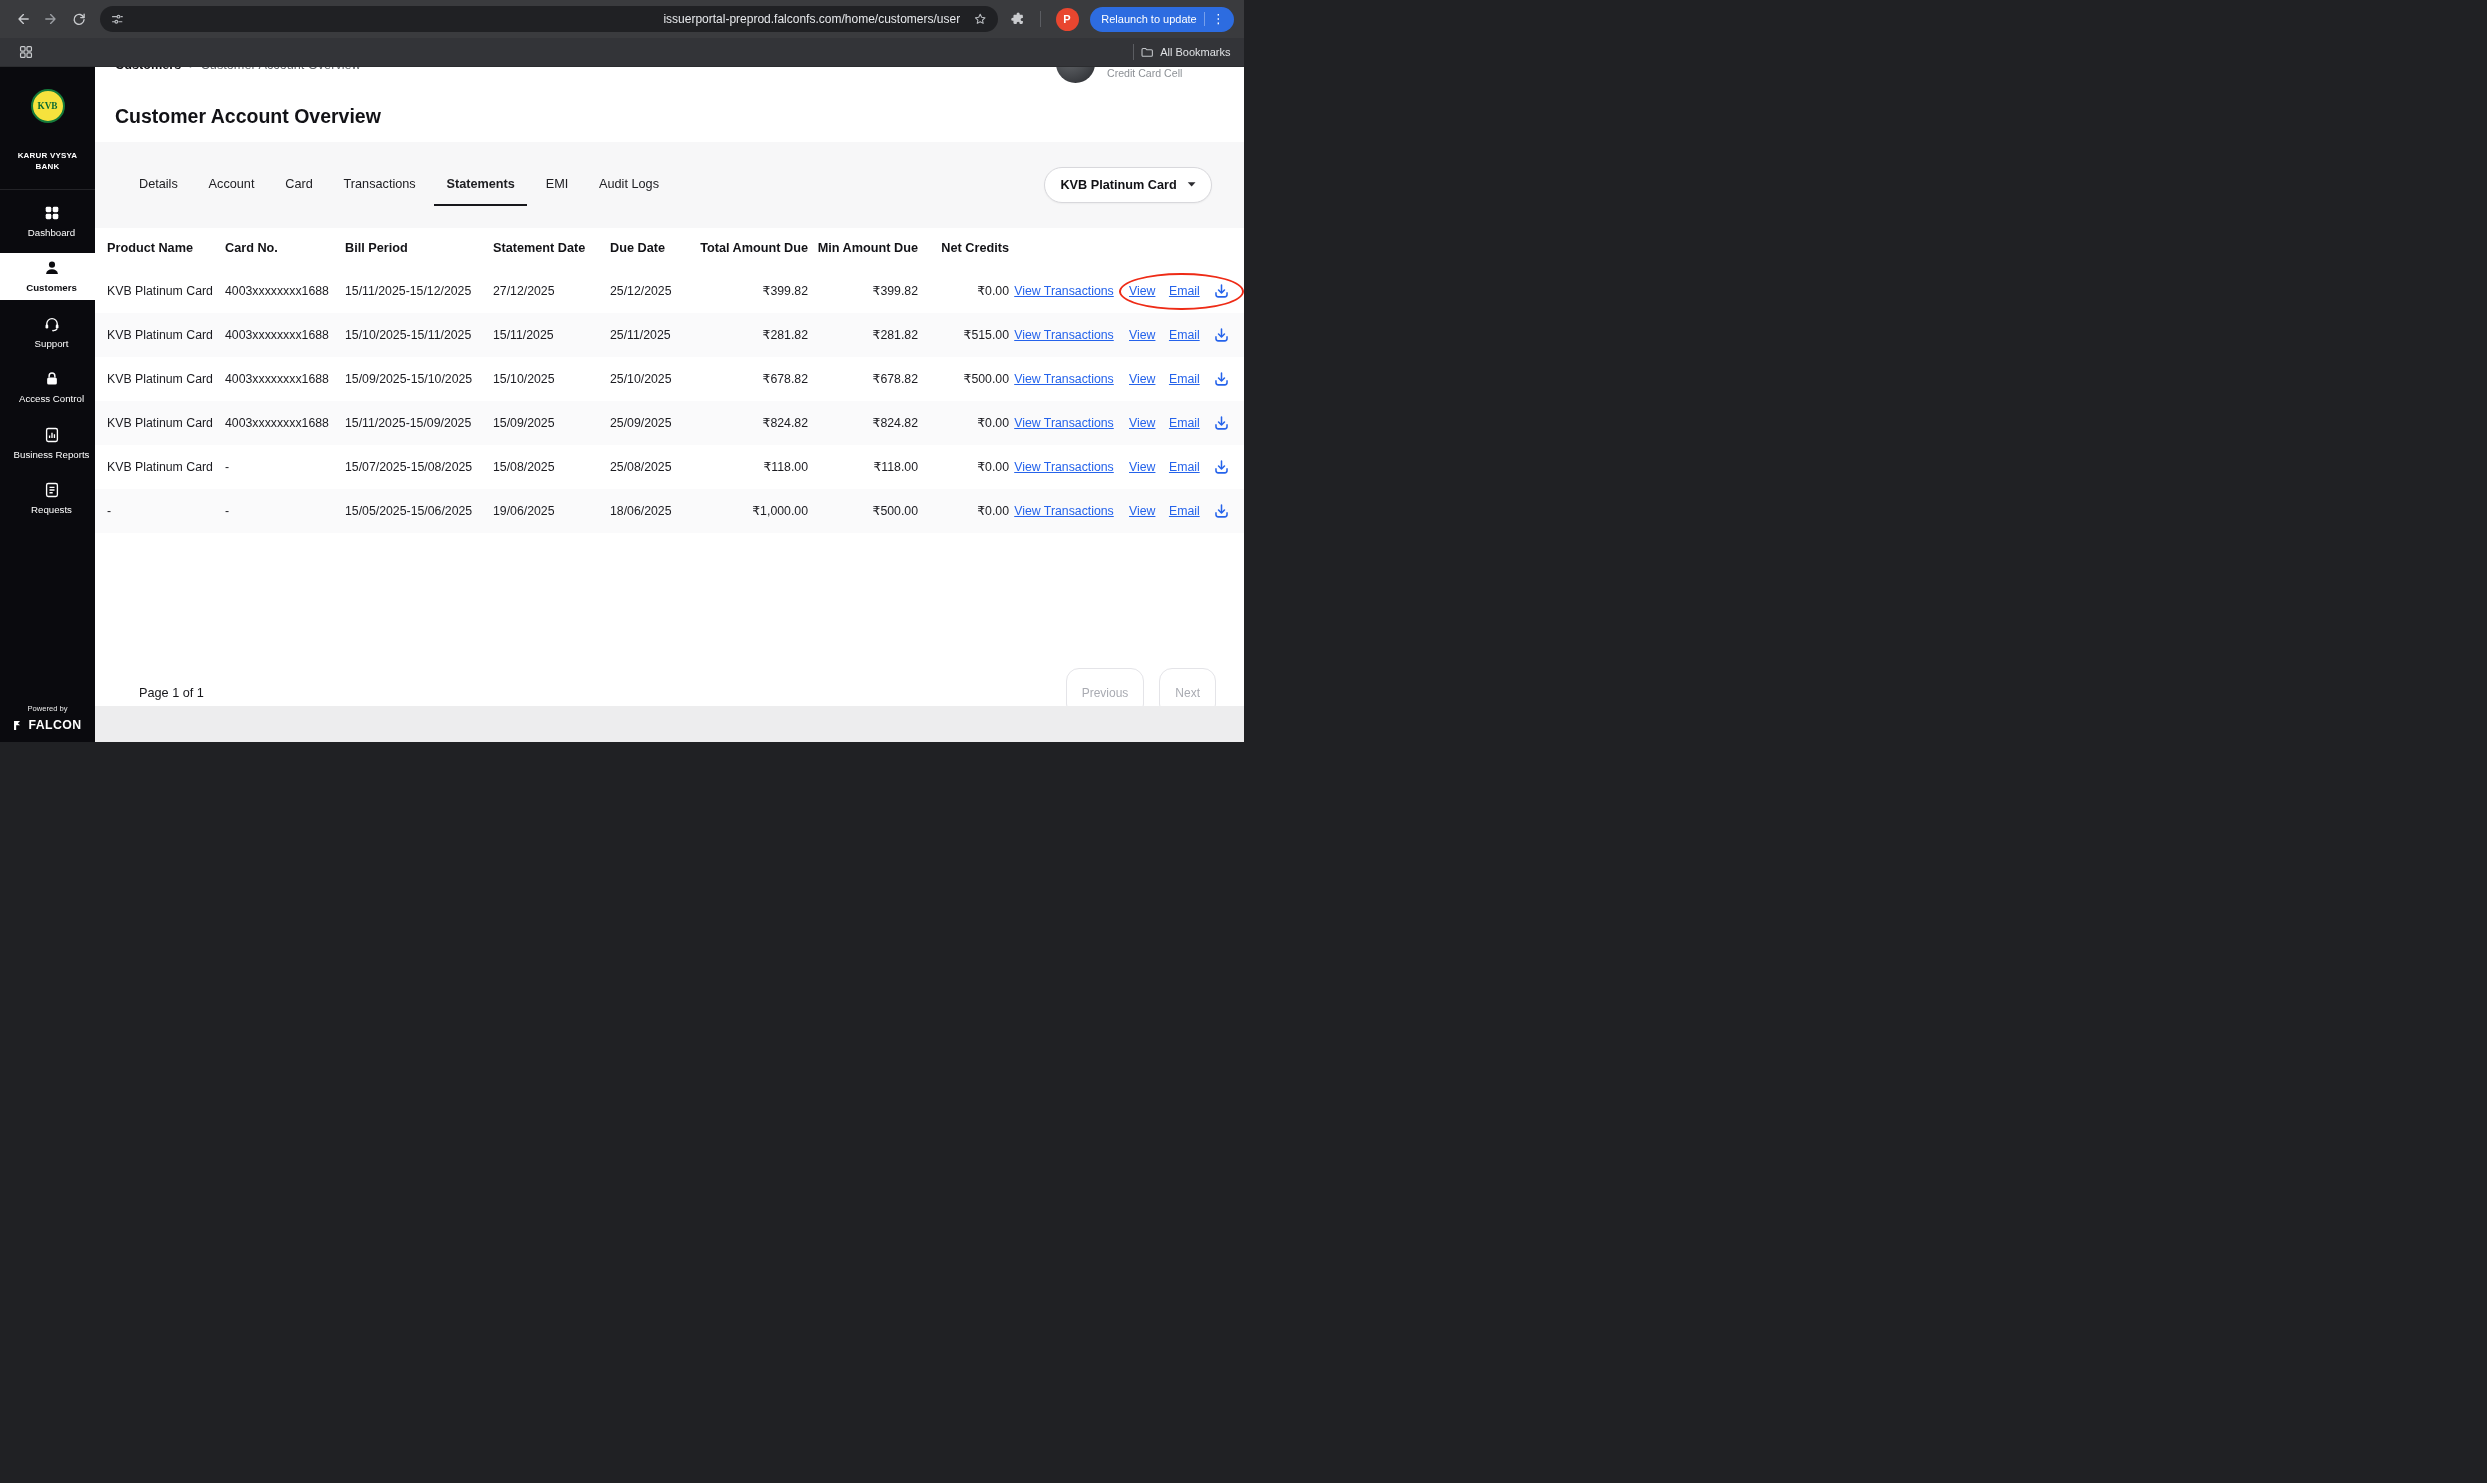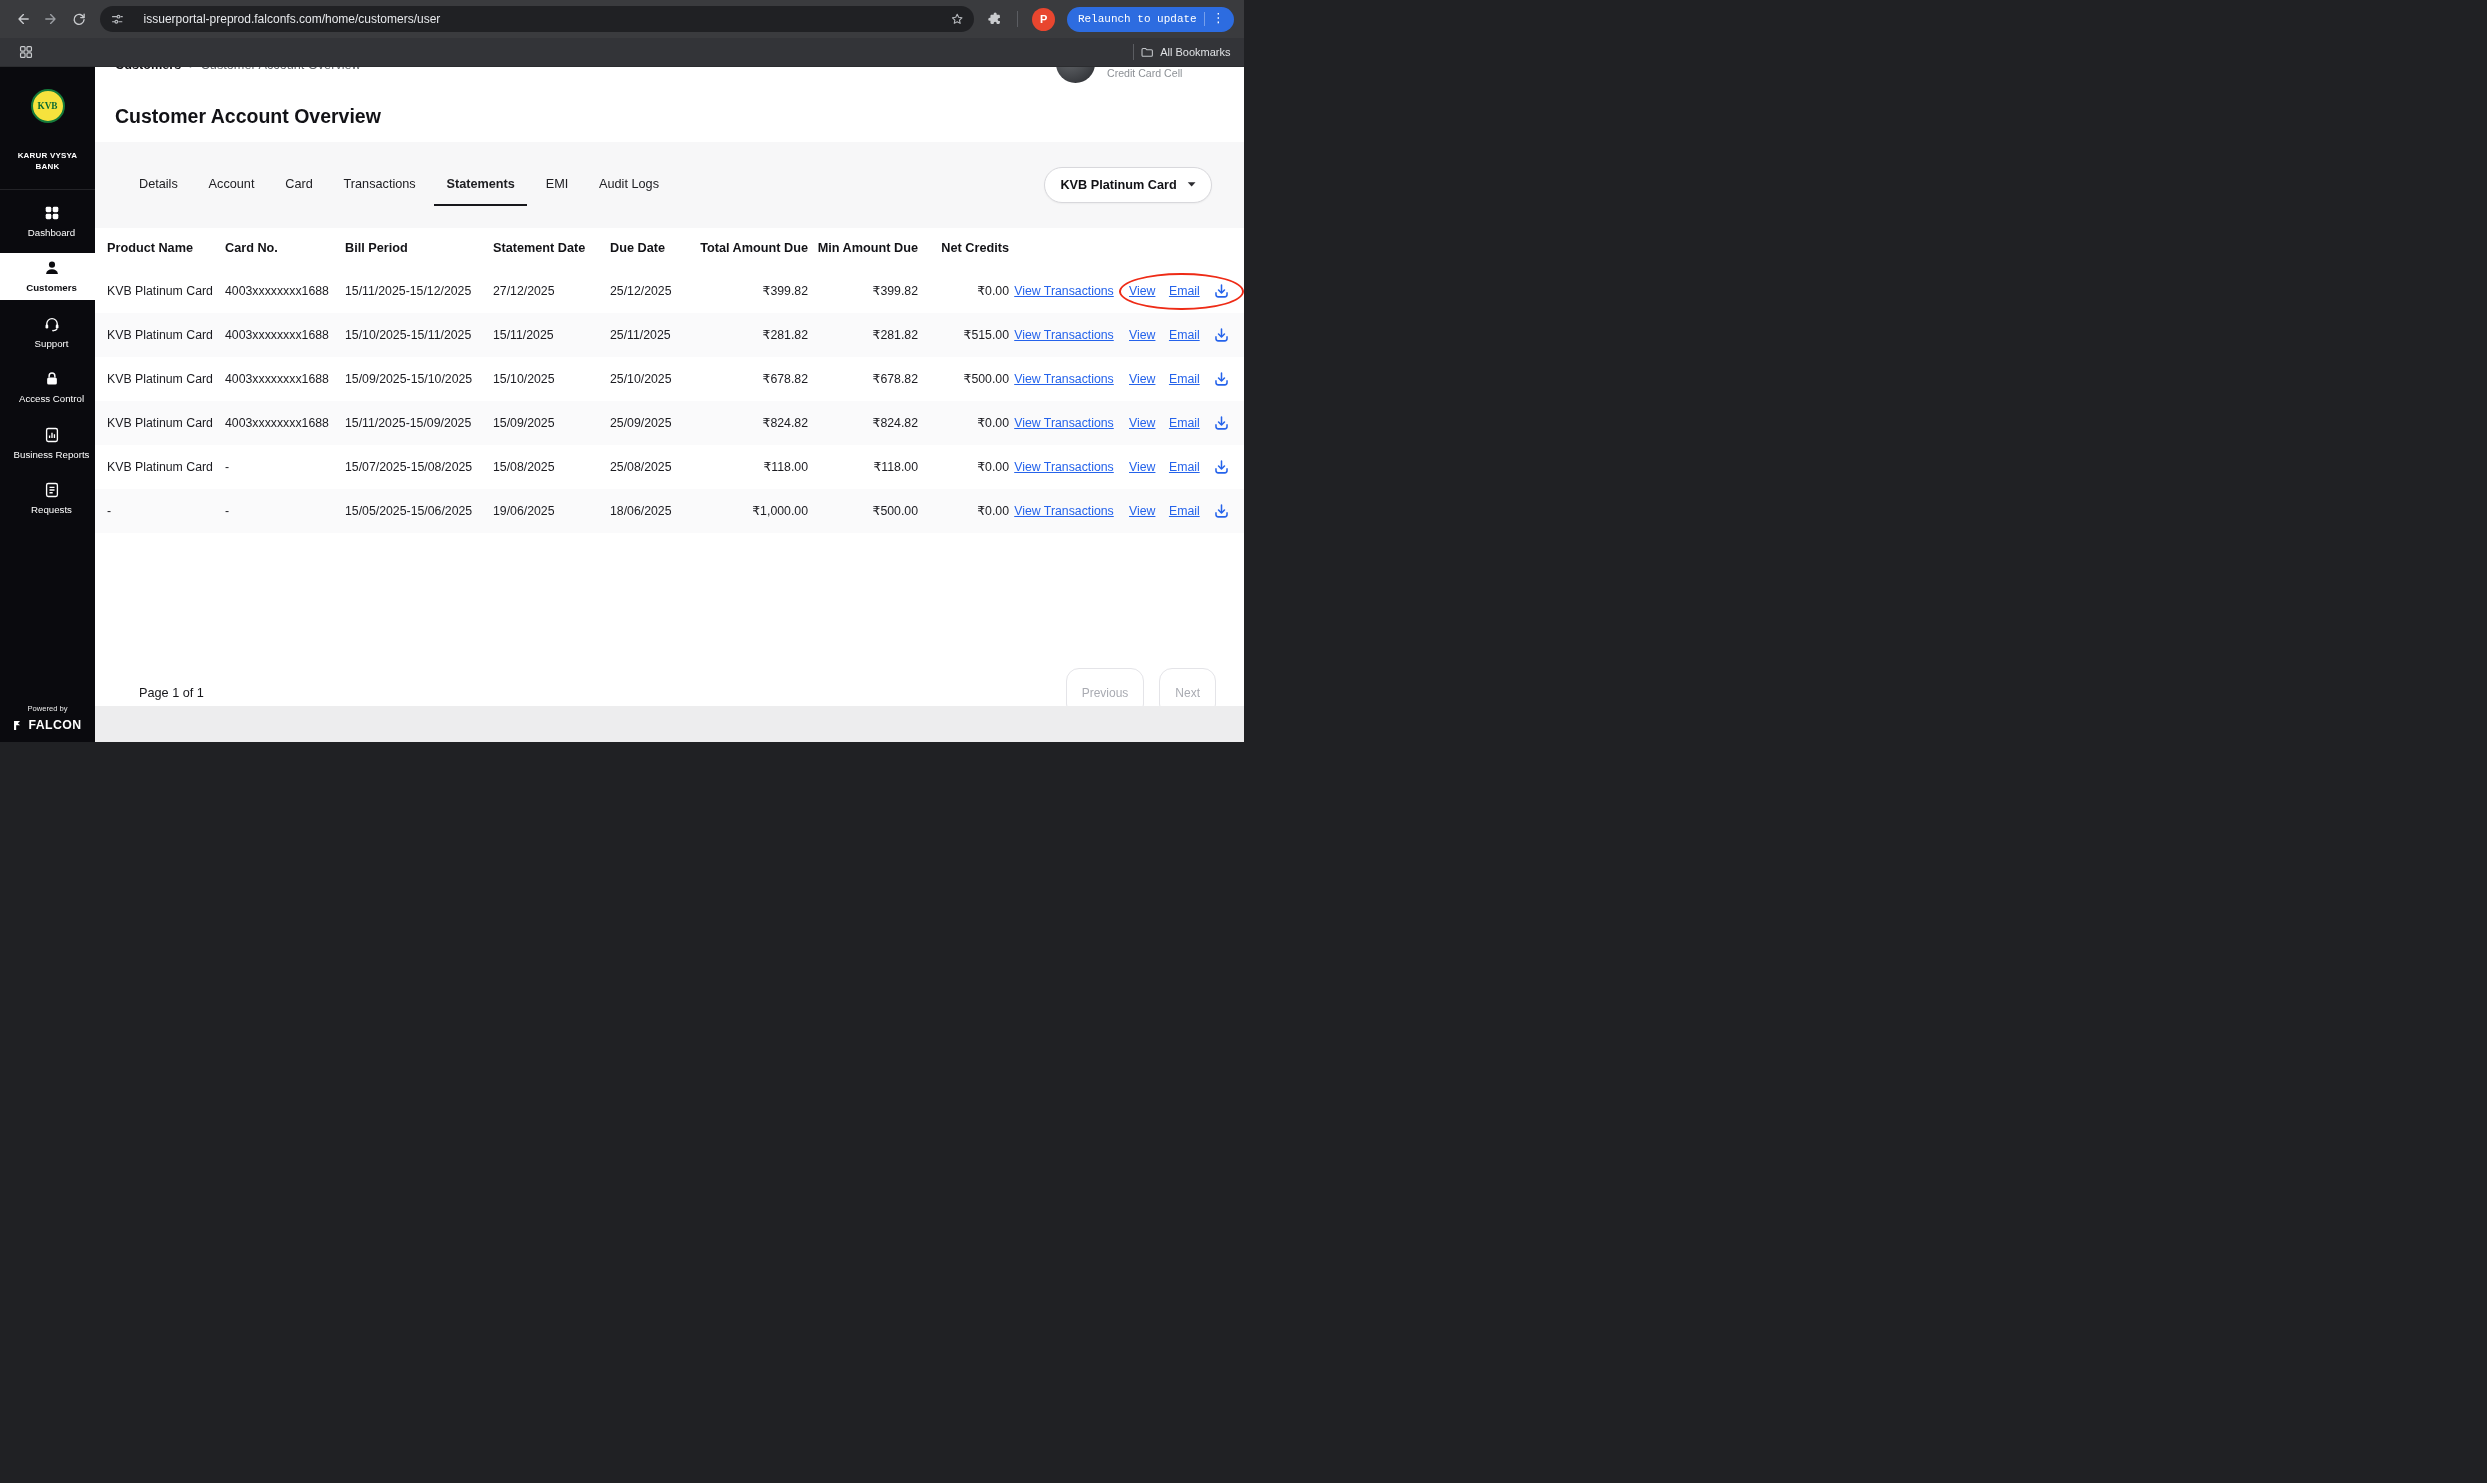--- a/index.html
+++ b/index.html
@@ -8,31 +8,31 @@
   .screen{width:1244px;height:742px;display:flex;flex-direction:column;}
 
   
   .toolbar{height:38px;background:var(--toolbar,#3a3b3e);display:flex;align-items:center;
     padding:0 10px;gap:3.4px;flex-shrink:0;}
   .tbtn{width:25px;height:25px;border:none;background:transparent;color:#c9cbce;
     display:flex;align-items:center;justify-content:center;border-radius:50%;cursor:pointer;}
   .tbtn svg{width:16px;height:16px;}
   .dim{color:#9b9ea3;}
   .omnibox{flex:1;height:26px;margin:0 5px;border-radius:13.5px;background:var(--omnibox,#202124);
-    display:flex;align-items:center;padding:0 10px;gap:19px;min-width:0;cursor:text;}
+    display:flex;align-items:center;padding:0 10px;gap:13px;min-width:0;cursor:text;text-align:right;}
   .ob-icon{color:#b6b9bd;display:flex;}
   .ob-icon svg{width:14.4px;height:14.4px;}
   .url{color:#e7e9ec;font-size:12px;white-space:nowrap;overflow:hidden;flex:1;}
   .vdiv{width:0.8px;height:16px;background:#5b5d62;margin:0 6px;}
   .avatar{width:23px;height:23px;border-radius:50%;background:var(--avatar,#e8462f);color:#fff;
     font-size:11px;font-weight:700;display:flex;align-items:center;justify-content:center;
     margin:0 5px;cursor:pointer;}
   .relaunch{height:25px;border:none;border-radius:12.7px;background:var(--relaunch,#2d6ce0);
     color:#fff;font-size:11px;font-weight:500;display:flex;align-items:center;
-    padding:0 3.4px 0 11px;gap:6.8px;margin-left:3.4px;cursor:pointer;font-family:Liberation Mono, monospace;}
+    padding:0 3.4px 0 11px;gap:6.8px;margin-left:3.4px;cursor:pointer;font-family:Liberation Sans, sans-serif;}
   .r-div{width:0.8px;height:13.5px;background:rgba(255,255,255,.35);}
   .kebab{font-size:12.7px;padding:0 6px 0 0.8px;line-height:1;}
   .bookmarks{height:29px;background:var(--bookmarks,#333438);display:flex;align-items:center;
     padding:0 13.5px;color:#dadce0;flex-shrink:0;border-bottom:0.8px solid #2b2c2f;}
   .bm-label{font-size:11px;color:#dfe1e4;margin-left:6px;cursor:pointer;}
   .folder{color:#c2c5c9;display:flex;}
   .folder svg{width:14.4px;height:14.4px;}
   .flex1{flex:1;}
 
   

